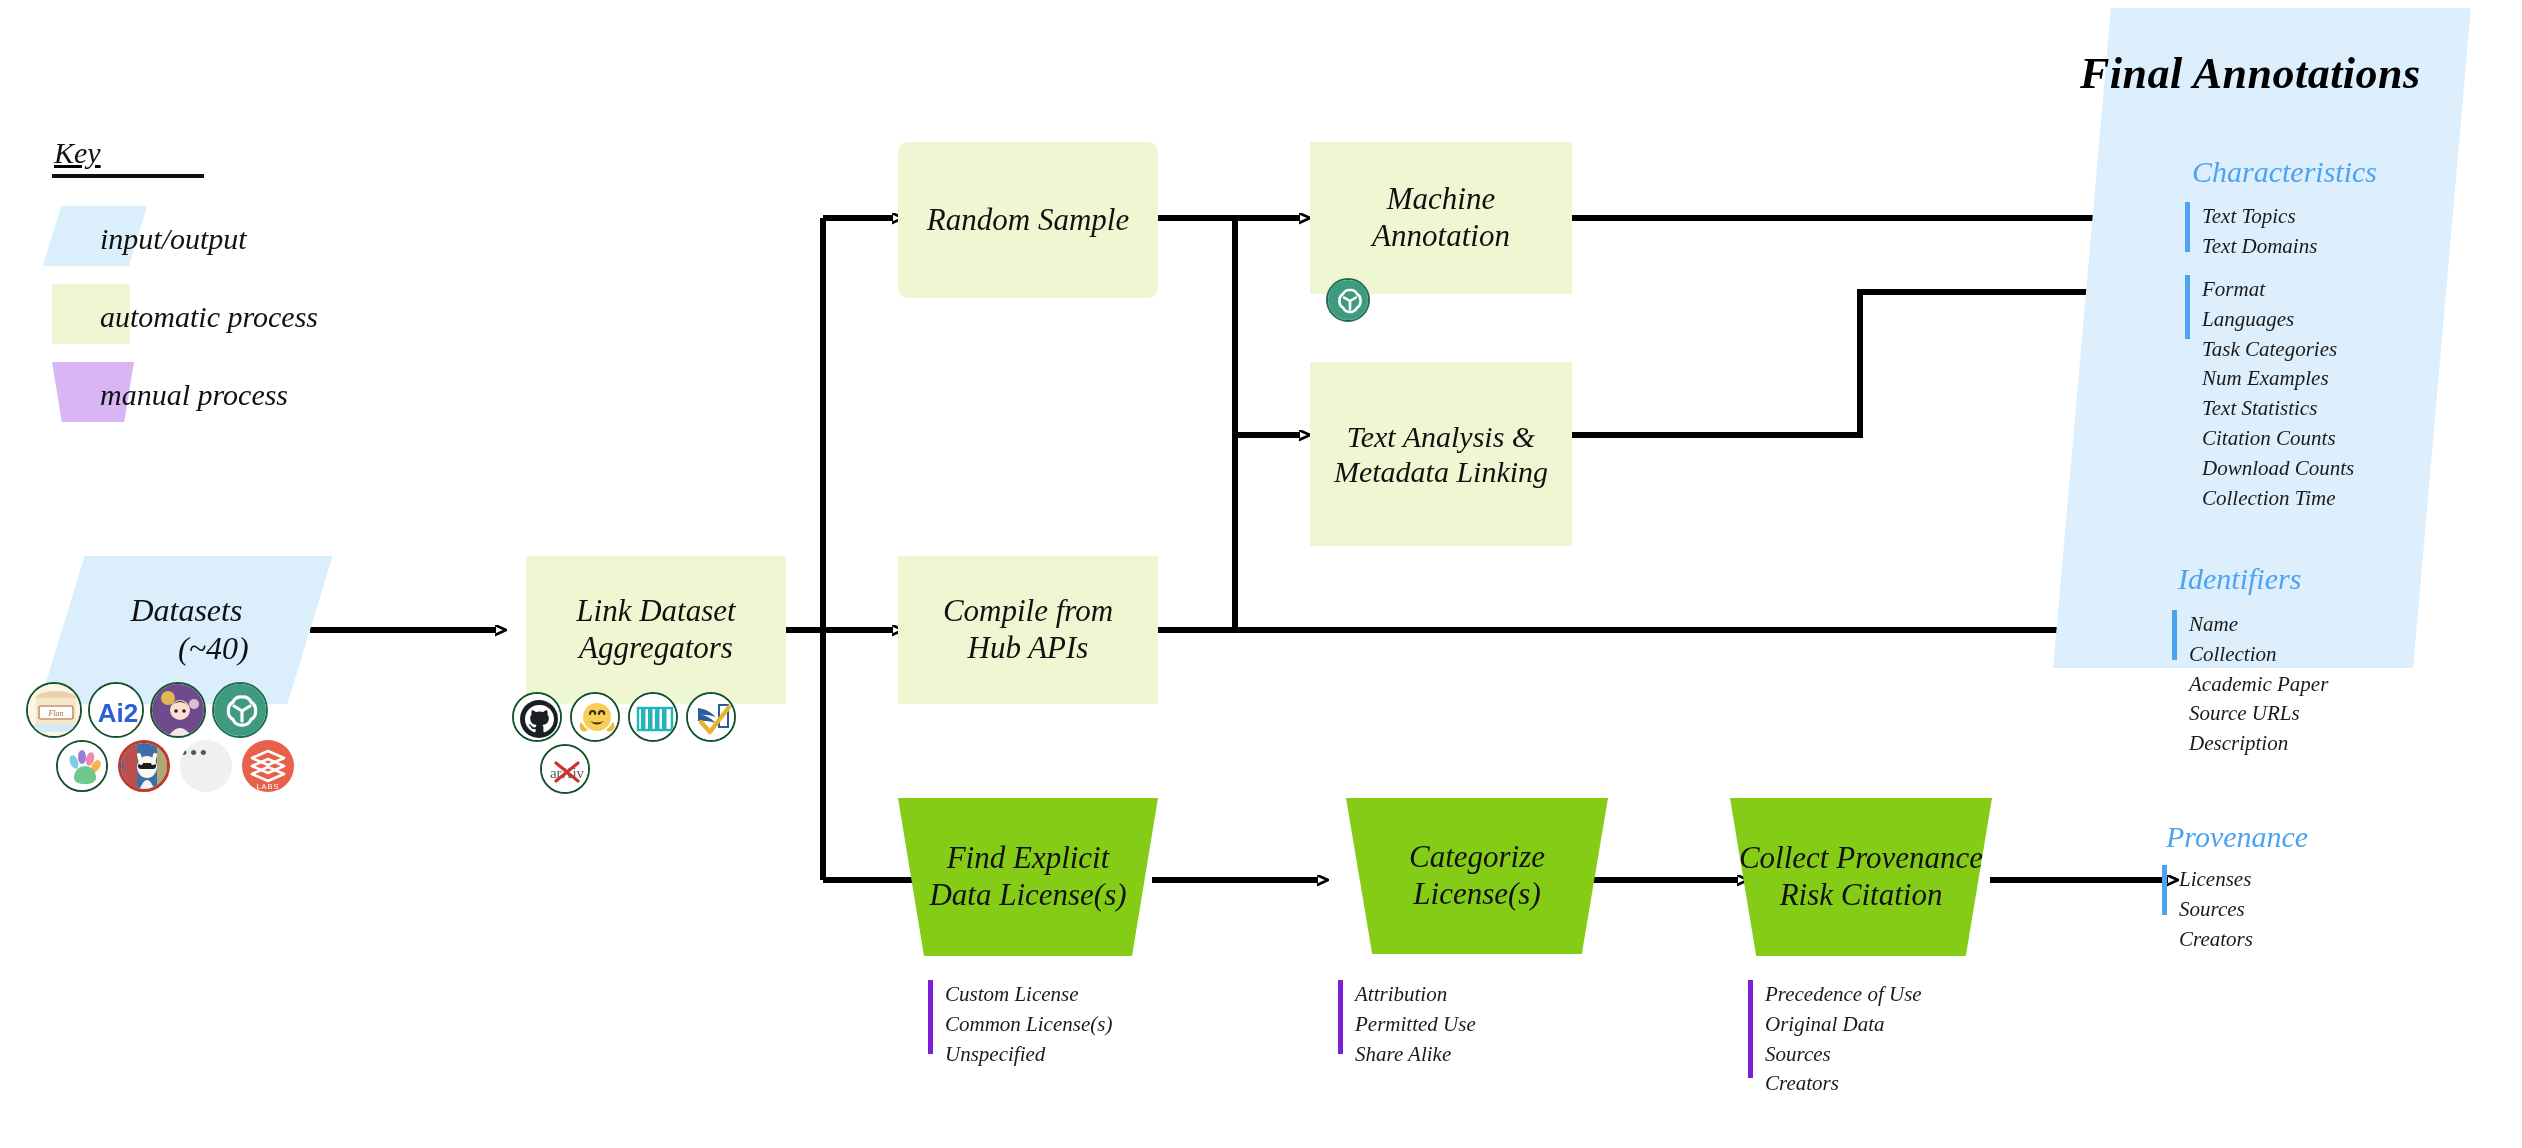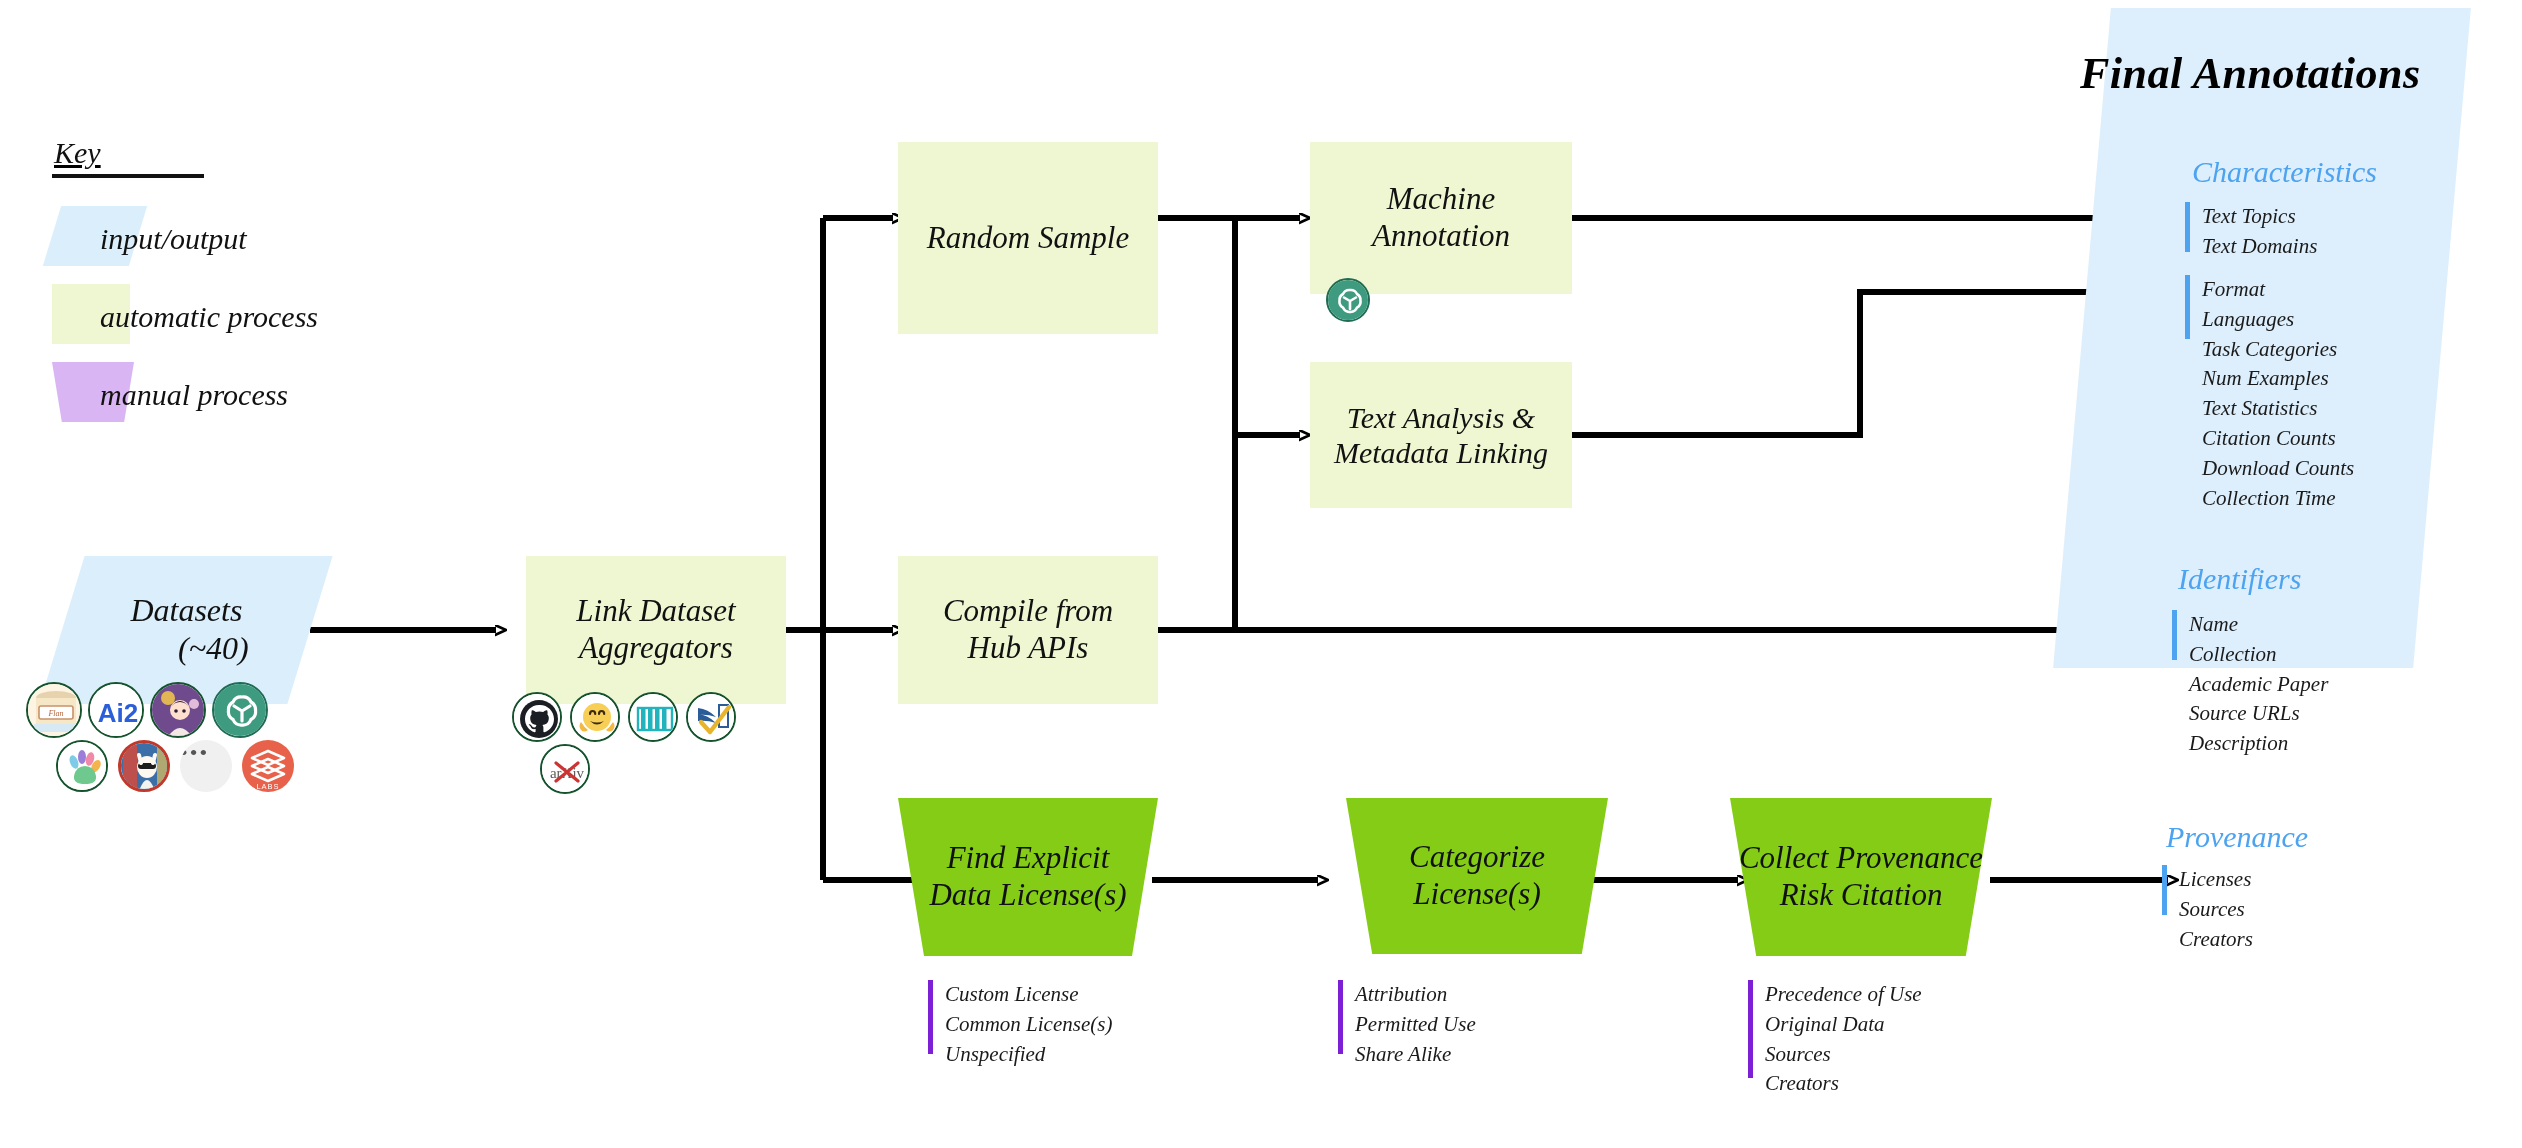--- a/index.html
+++ b/index.html
@@ -366,21 +366,21 @@
     </div>
     <div class="ic ic-ring" style="left:40px; top:52px; width:50px; height:50px;">
       <svg viewBox="0 0 50 50" width="50" height="50">
         <rect width="50" height="50" fill="#fff"></rect>
         <text x="25" y="32" font-size="15" text-anchor="middle" fill="#5b5b5b" font-family="'Liberation Serif',serif">arXiv</text>
         <path d="M14 17 L36 35 M36 17 L14 35" stroke="#c33" stroke-width="3.2" stroke-linecap="round"></path>
       </svg>
     </div>
   </div>
 
-  <div class="node auto-shape" style="left:898px; top:142px; width:260px; height:192px; font-size:31px;">
+  <div class="node auto-shape" style="left:898px; top:142px; width:260px; height:156px; font-size:31px;border-radius:9px;">
     <div>
       <span>Random Sample</span>
     </div>
   </div>
 
   <div class="node auto-shape" style="left:1310px; top:142px; width:262px; height:152px; font-size:31px;">
     <div>
       <span>Machine</span>
       <span>Annotation</span>
     </div>
@@ -388,21 +388,21 @@
   <div class="ic" style="position:absolute; left:1326px; top:278px; width:44px; height:44px; border:2px solid #1f6b53;">
     <svg viewBox="0 0 44 44" width="44" height="44">
       <rect width="44" height="44" fill="#3f9b7f"></rect>
       <g fill="none" stroke="#fff" stroke-width="2.6" stroke-linejoin="round" stroke-linecap="round">
         <path d="M22 10 a7 7 0 0 1 7 4 M29 14 a7 7 0 0 1 3.5 6.6 M32.5 20.6 a7 7 0 0 1 -3.5 7 M29 27.6 a7 7 0 0 1 -7 4.3 M22 31.9 a7 7 0 0 1 -7 -4.3 M15 27.6 a7 7 0 0 1 -3.5 -7 M11.5 20.6 a7 7 0 0 1 3.5 -6.6 M15 14 a7 7 0 0 1 7 -4"></path>
         <path d="M16 17.5 L22 21 L28 17.5 M22 21 L22 29"></path>
       </g>
     </svg>
   </div>
 
-  <div class="node auto-shape" style="left:1310px; top:362px; width:262px; height:146px; font-size:30px;">
+  <div class="node auto-shape" style="left:1310px; top:362px; width:262px; height:184px; font-size:30px;">
     <div>
       <span>Text Analysis &amp;</span>
       <span>Metadata Linking</span>
     </div>
   </div>
 
   <div class="node auto-shape" style="left:898px; top:556px; width:260px; height:148px; font-size:31px;">
     <div>
       <span>Compile from</span>
       <span>Hub APIs</span>

